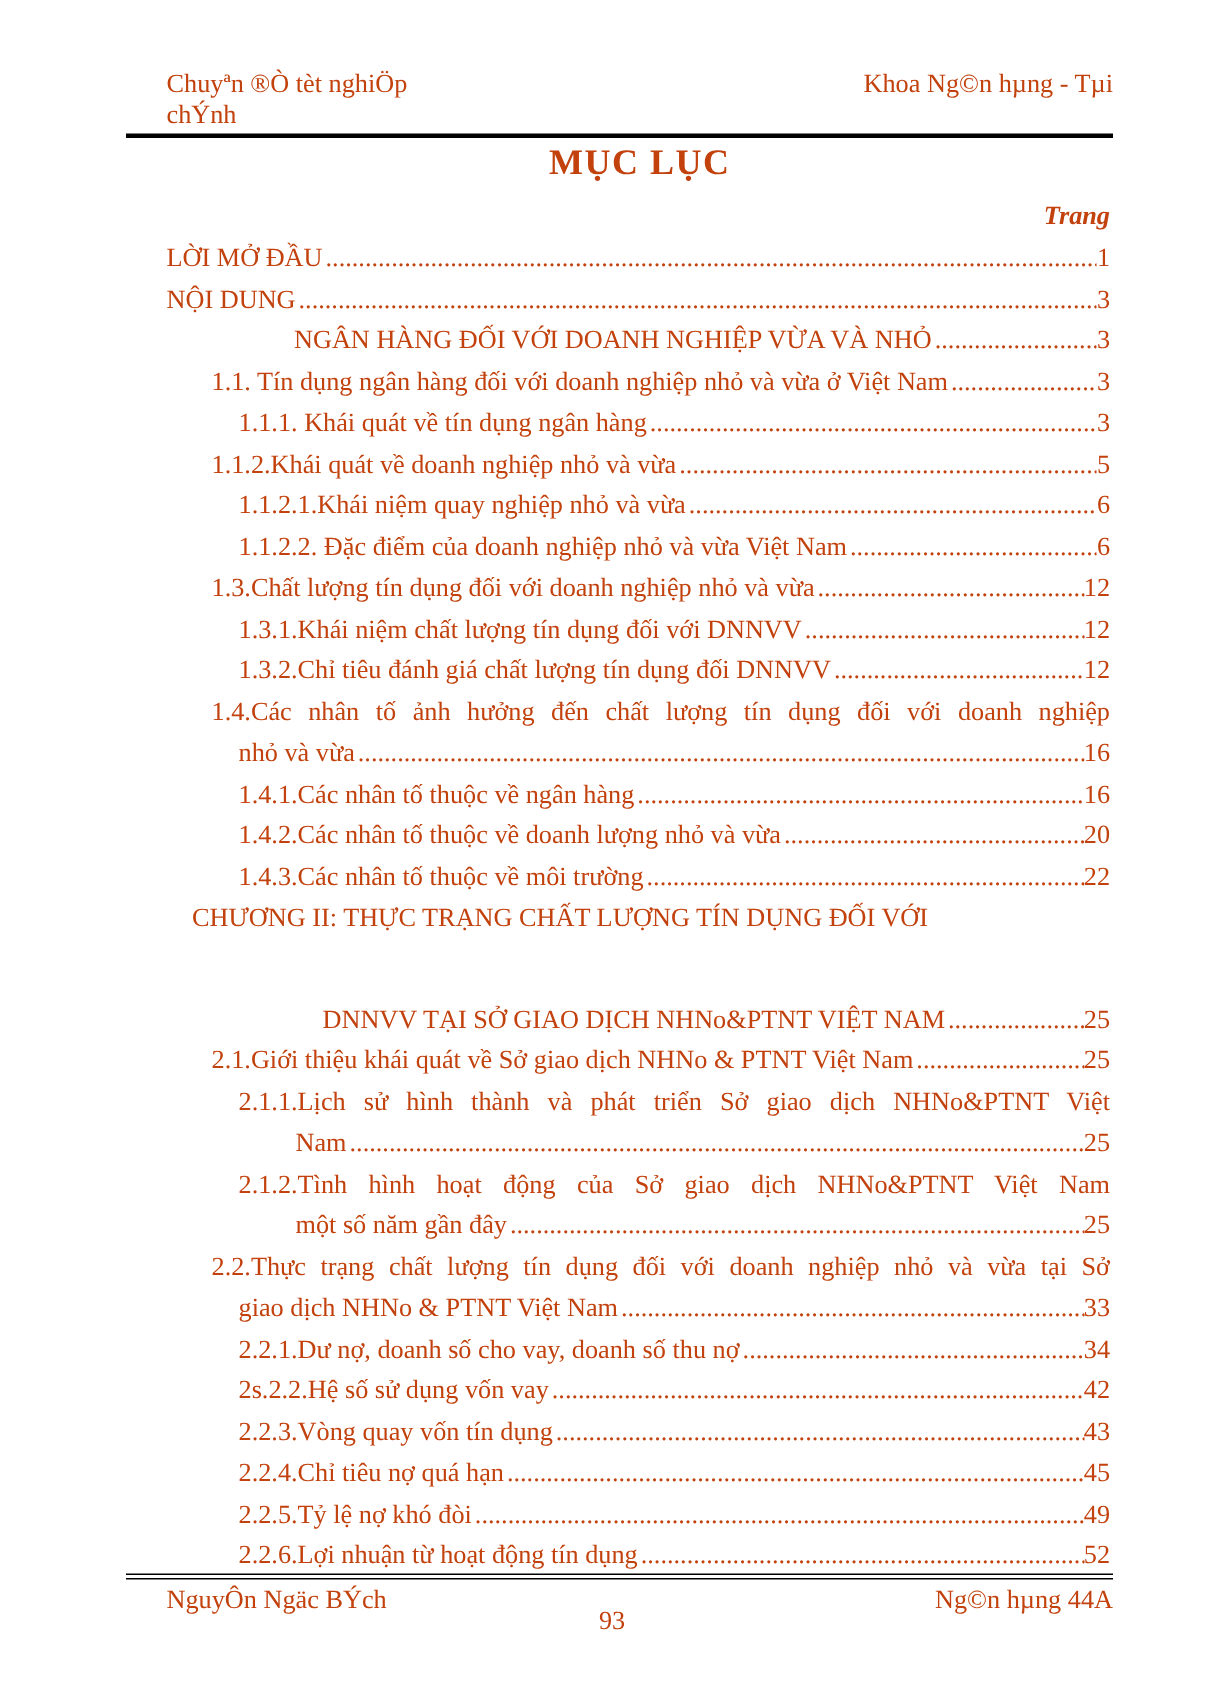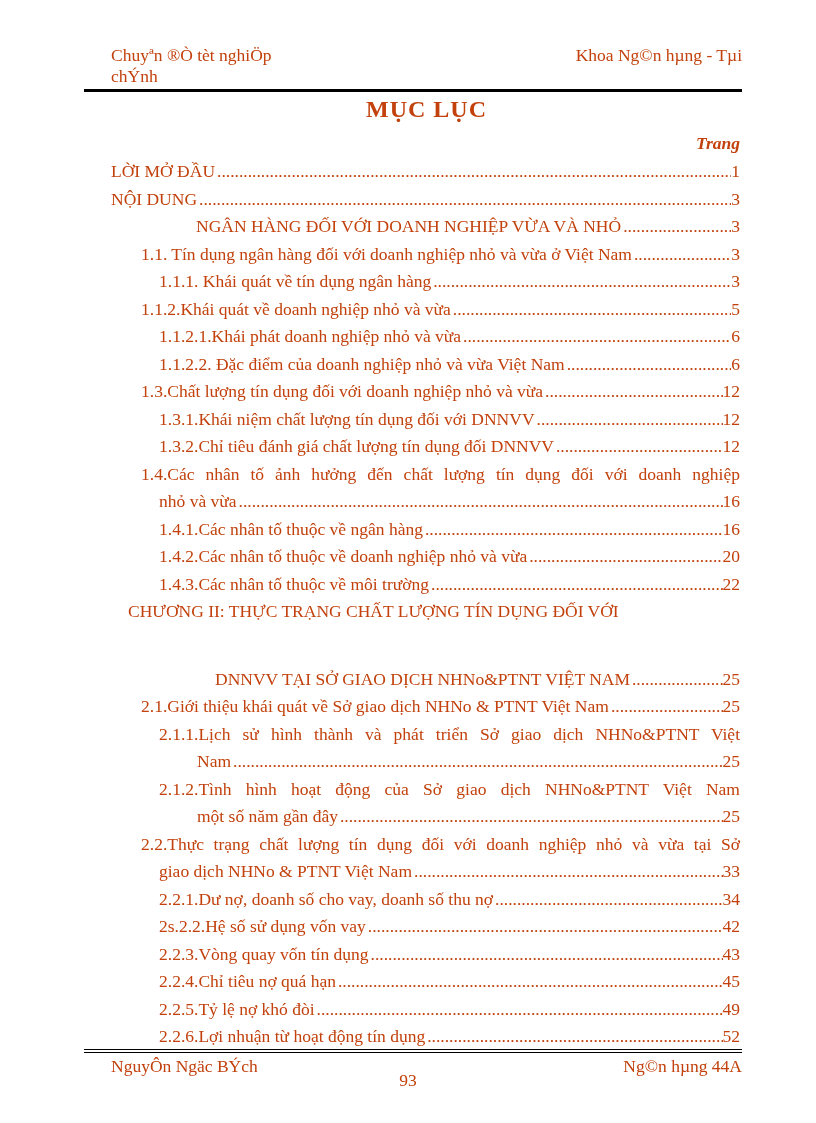--- a/index.html
+++ b/index.html
@@ -146,21 +146,21 @@
     <span class="txt">1.1.1. Khái quát về tín dụng ngân hàng</span>
     <span class="leader"></span>
     <span class="pg">3</span>
   </div>
       <div class="row ind-4">
     <span class="txt">1.1.2.Khái quát về doanh nghiệp nhỏ và vừa </span>
     <span class="leader"></span>
     <span class="pg">5</span>
   </div>
       <div class="row ind-5">
-    <span class="txt">1.1.2.1.Khái phát doanh nghiệp nhỏ và vừa </span>
+    <span class="txt">1.1.2.1.Khái niệm quay nghiệp nhỏ và vừa </span>
     <span class="leader"></span>
     <span class="pg">6</span>
   </div>
       <div class="row ind-5">
     <span class="txt">1.1.2.2. Đặc điểm của doanh nghiệp nhỏ và vừa Việt Nam </span>
     <span class="leader"></span>
     <span class="pg">6</span>
   </div>
       <div class="row ind-4">
     <span class="txt">1.3.Chất lượng tín dụng đối với doanh nghiệp nhỏ và vừa </span>
@@ -185,21 +185,21 @@
     <span class="txt">nhỏ và vừa </span>
     <span class="leader"></span>
     <span class="pg">16</span>
   </div>
       <div class="row ind-5">
     <span class="txt">1.4.1.Các nhân tố thuộc về ngân hàng</span>
     <span class="leader"></span>
     <span class="pg">16</span>
   </div>
       <div class="row ind-5">
-    <span class="txt">1.4.2.Các nhân tố thuộc về doanh nghiệp nhỏ và vừa</span>
+    <span class="txt">1.4.2.Các nhân tố thuộc về doanh lượng nhỏ và vừa</span>
     <span class="leader"></span>
     <span class="pg">20</span>
   </div>
       <div class="row ind-5">
     <span class="txt">1.4.3.Các nhân tố thuộc về môi trường </span>
     <span class="leader"></span>
     <span class="pg">22</span>
   </div>
       <div class="row ind-1 no-page">
     <span class="txt">CHƯƠNG II: THỰC TRẠNG CHẤT LƯỢNG TÍN DỤNG ĐỐI VỚI</span>

